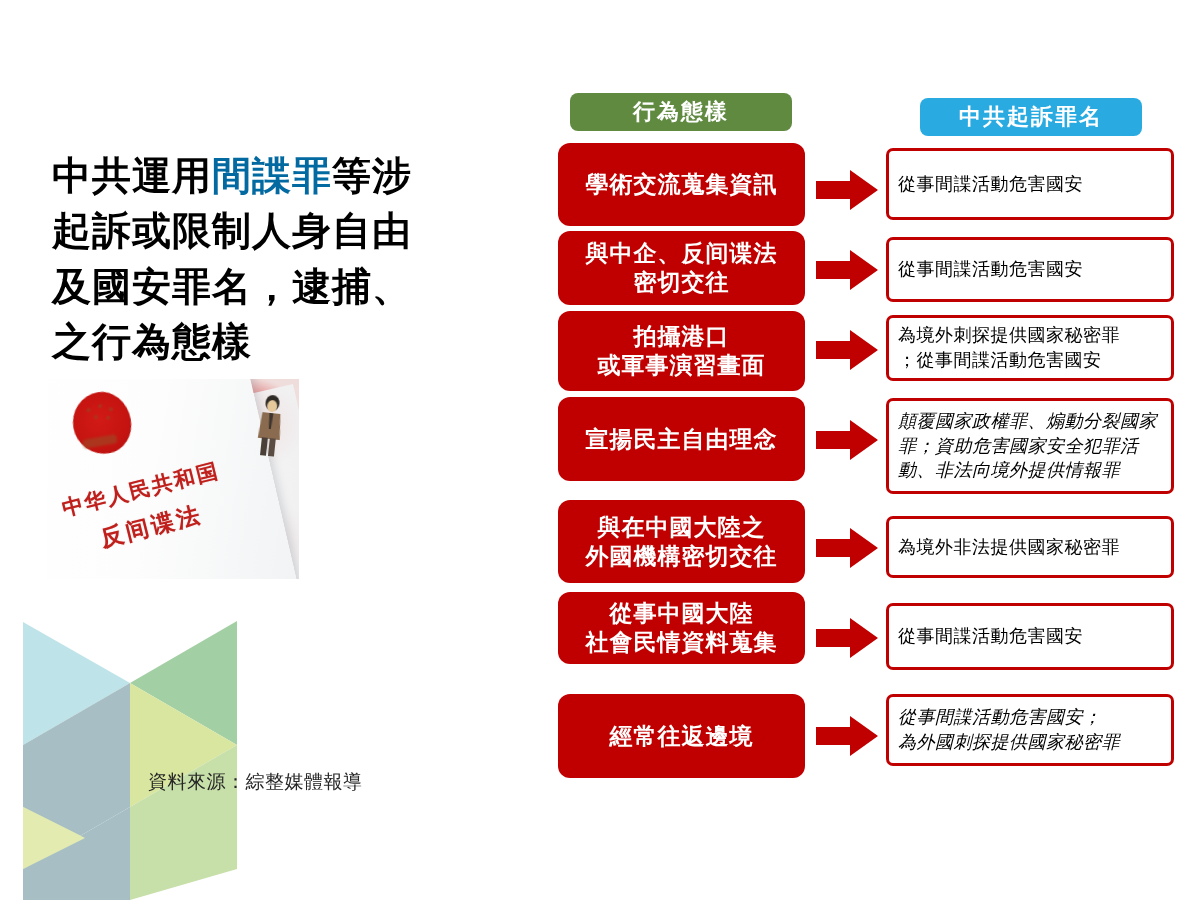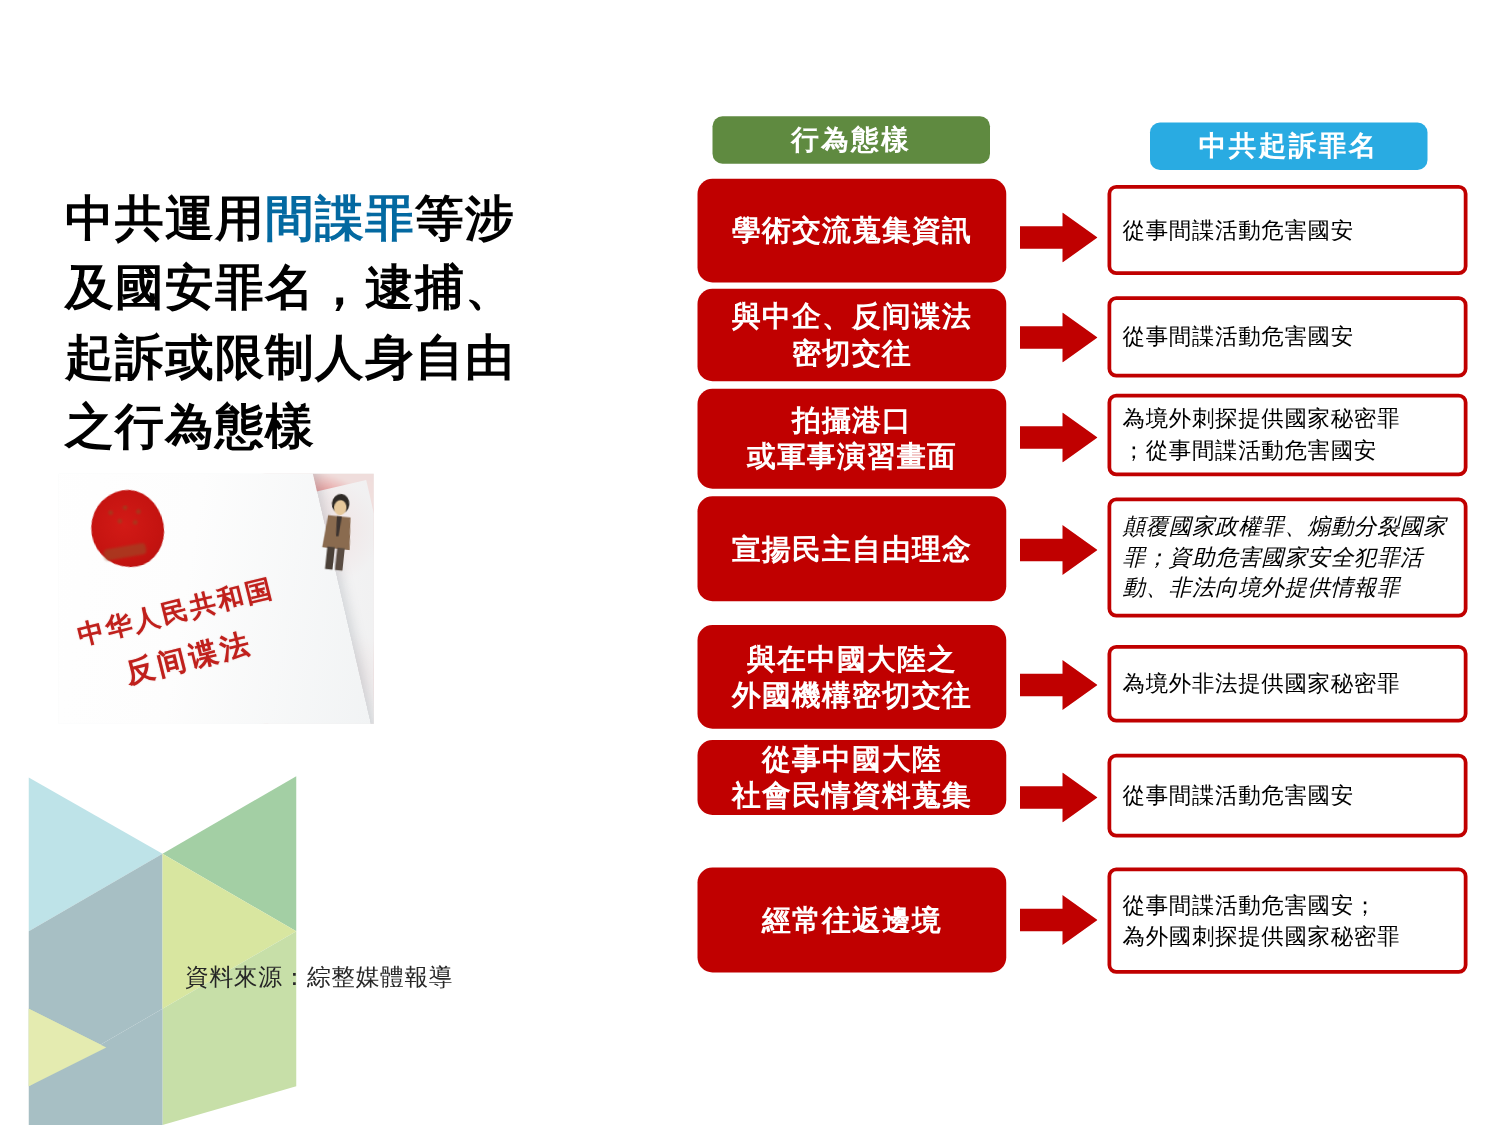--- a/index.html
+++ b/index.html
@@ -236,22 +236,22 @@
   <polygon points="130,807 237,745 237,869 130,900" transform="translate(0,-588)" fill="#C7DFA8"></polygon>
 
   <polygon points="23,807 85,838 23,869" transform="translate(0,-588)" fill="#E4EBB0"></polygon>
 
   <polygon points="23,869 130,807 130,900 23,900" transform="translate(0,-588)" fill="#A7BFC4"></polygon>
   <polygon points="23,807 23,869 85,838" transform="translate(0,-588)" fill="#E4EBB0"></polygon>
 </svg>
 
 <div class="title-block">
   <div><span>中共運用</span><span class="hl">間諜罪</span><span>等涉</span></div>
+  <div>起訴或限制人身自由</div>
   <div>及國安罪名，逮捕、</div>
-  <div>起訴或限制人身自由</div>
   <div>之行為態樣</div>
 </div>
 
 <div class="photo">
   <div class="photo-inner">
     <div class="photo-bg-red"></div>
     <div class="photo-page2"></div>
     <div class="photo-page"></div>
     <div class="photo-emblem"></div>
     <div class="photo-emblem-bar"></div>
@@ -318,33 +318,33 @@
     <div class="act-box" style="top: 500px; height: 83px;">
       <div style="white-space: pre-line;">與在中國大陸之
 外國機構密切交往</div>
     </div>
     <div class="arrow" style="top: 528px;"><svg viewBox="0 0 62 40" xmlns="http://www.w3.org/2000/svg">
         <polygon points="0,11 34,11 34,0 62,20 34,40 34,29 0,29" fill="#C00000"></polygon>
       </svg></div>
     <div class="crime-box" style="top: 516px; height: 62px;">
       <div style="white-space: pre-line;">為境外非法提供國家秘密罪</div>
     </div>
-    <div class="act-box" style="top: 592px; height: 60px;">
+    <div class="act-box" style="top: 592px; height: 72px;">
       <div style="white-space: pre-line;">從事中國大陸
 社會民情資料蒐集</div>
     </div>
     <div class="arrow" style="top: 618px;"><svg viewBox="0 0 62 40" xmlns="http://www.w3.org/2000/svg">
         <polygon points="0,11 34,11 34,0 62,20 34,40 34,29 0,29" fill="#C00000"></polygon>
       </svg></div>
     <div class="crime-box" style="top: 603px; height: 67px;">
       <div style="white-space: pre-line;">從事間諜活動危害國安</div>
     </div>
     <div class="act-box" style="top: 694px; height: 84px;">
       <div style="white-space: pre-line;">經常往返邊境</div>
     </div>
     <div class="arrow" style="top: 716px;"><svg viewBox="0 0 62 40" xmlns="http://www.w3.org/2000/svg">
         <polygon points="0,11 34,11 34,0 62,20 34,40 34,29 0,29" fill="#C00000"></polygon>
       </svg></div>
-    <div class="crime-box" style="top: 694px; height: 85px;">
+    <div class="crime-box" style="top: 694px; height: 72px; font-style: italic;">
       <div style="white-space: pre-line;">從事間諜活動危害國安；
 為外國刺探提供國家秘密罪</div>
     </div>
   </div>
 
 </body></html>

